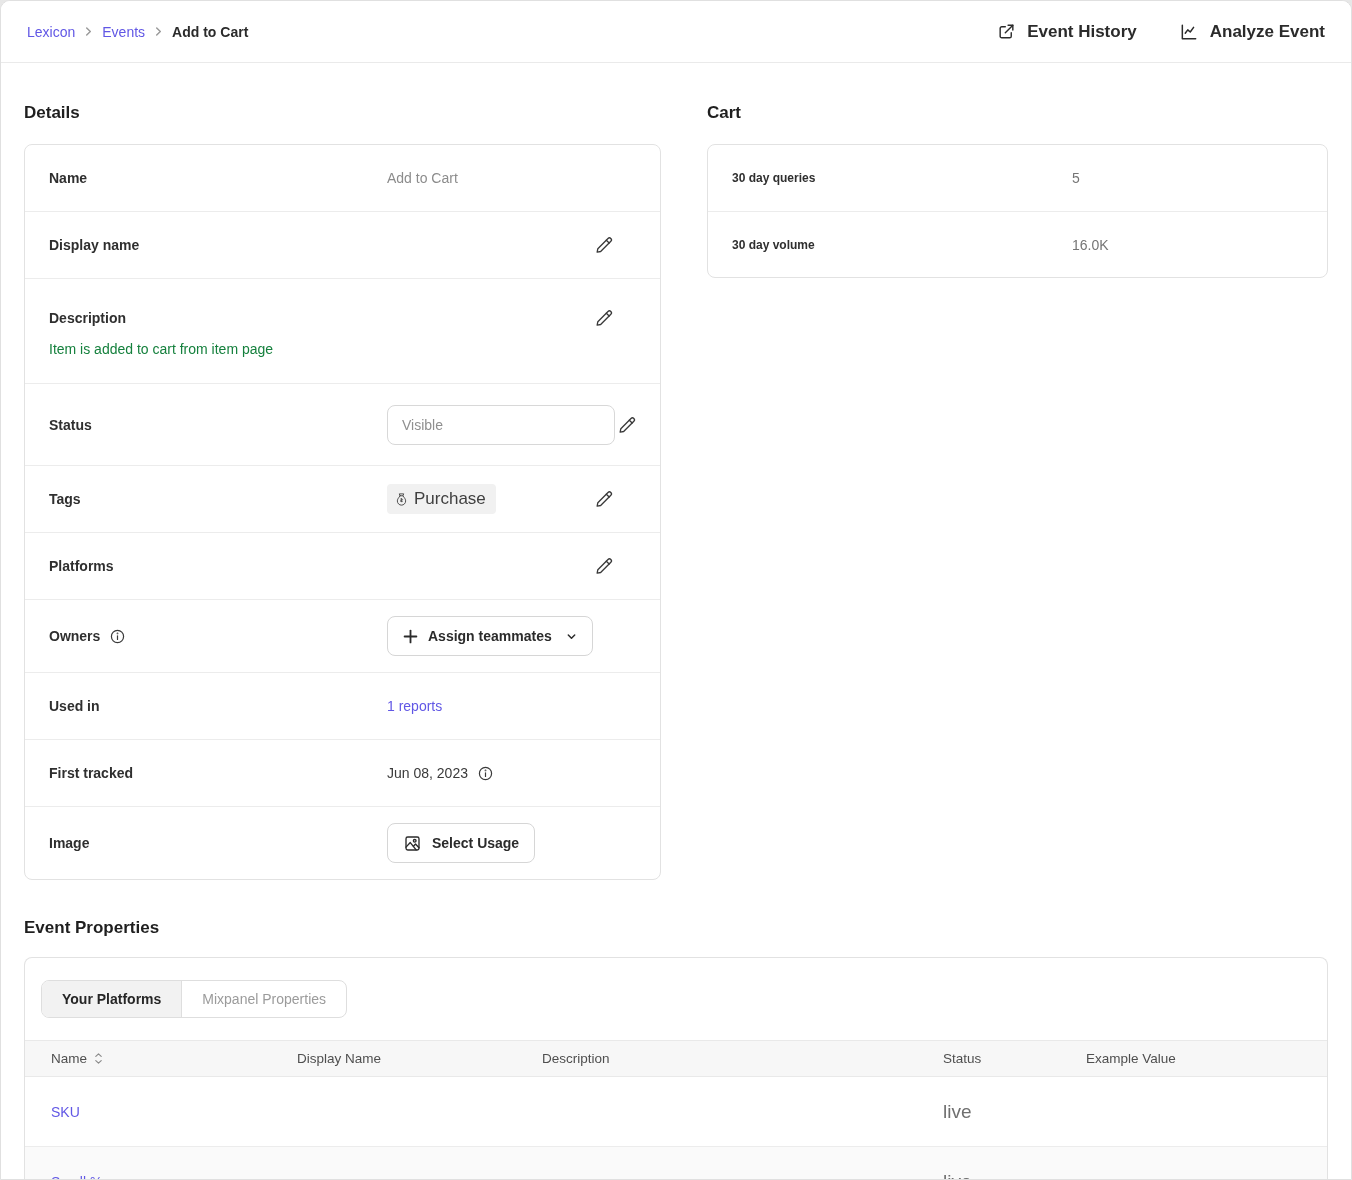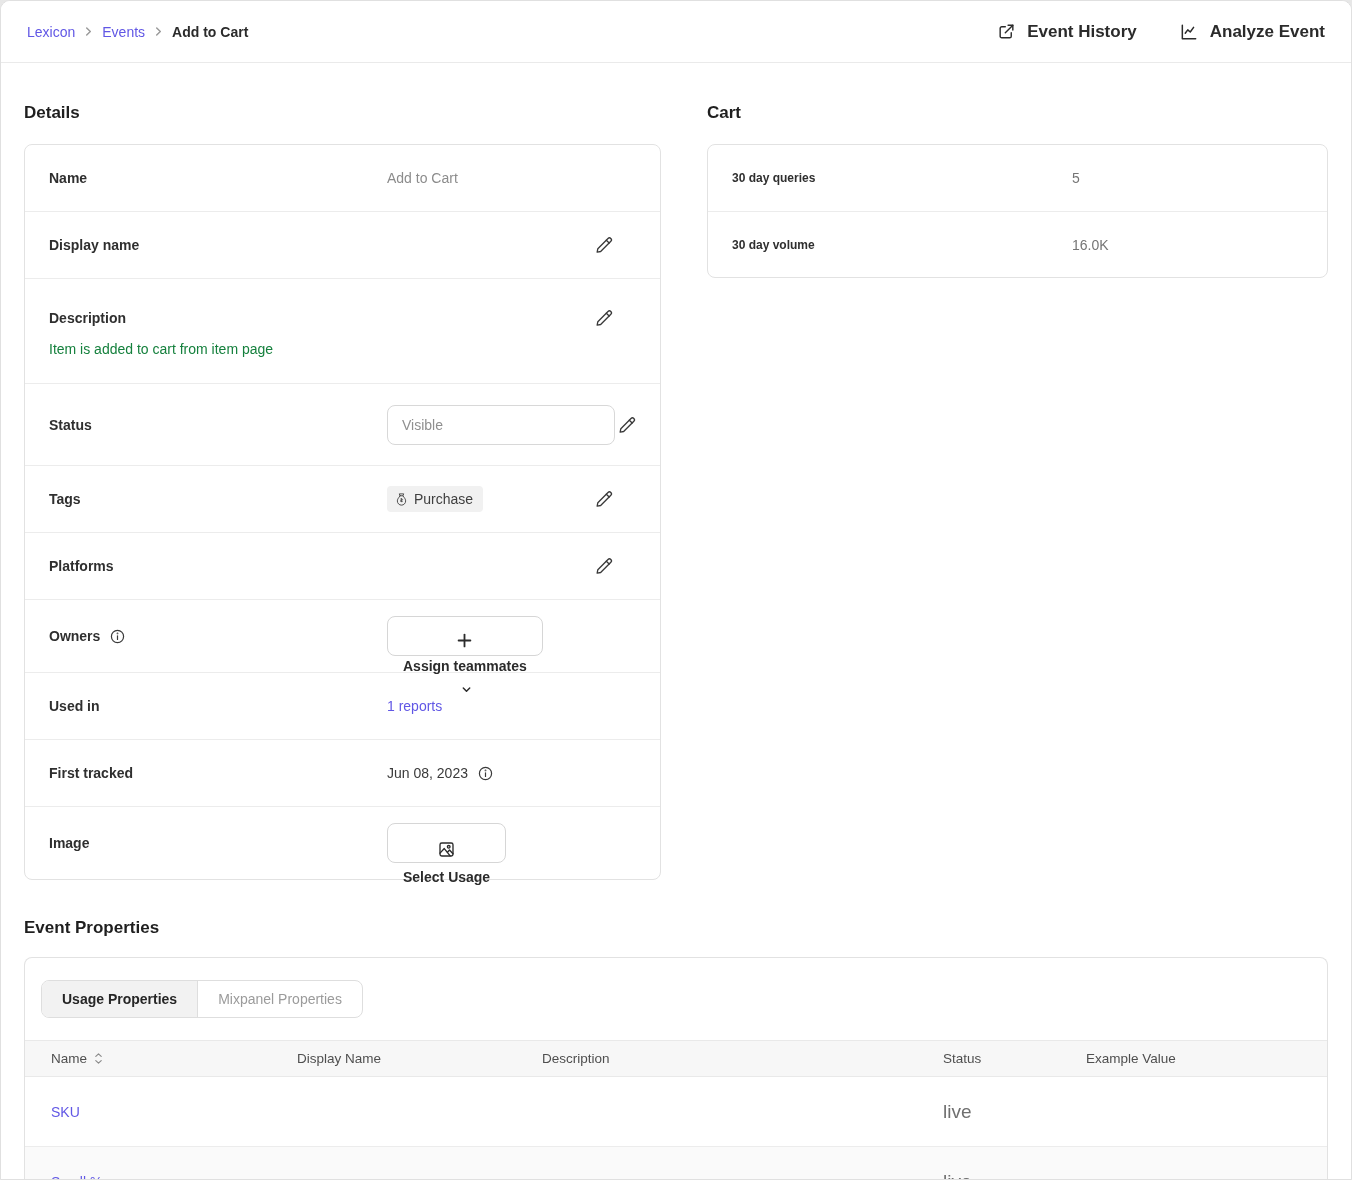--- a/index.html
+++ b/index.html
@@ -45,26 +45,26 @@
   .row-desc { flex-direction:column; align-items:stretch; padding:27px 44px 26px 24px; }
   .desc-top { display:flex; align-items:center; }
   .desc-text { margin-top:11px; font-size:14px; color:#15803d; }
   .select-box {
     width:228px; height:40px; border:1px solid #d8d8d8; border-radius:8px;
     display:flex; align-items:center; padding:0 14px; color:#8f8f8f; font-size:14px; background:#fff; cursor:pointer;
   }
   .tag-chip {
     display:inline-flex; align-items:center; gap:6px;
     background:#f1f1f1; border-radius:4px; padding:5px 10px 5px 8px;
-    font-size:14px; color:#3f3f3f;
+    font-size:17px; color:#3f3f3f;
   }
   .btn {
     height:40px; border:1px solid #d6d6d6; border-radius:8px; background:#fff;
-    display:inline-flex; align-items:center; gap:10px; padding:16px 15px;
-    font-size:14px; font-weight:600; color:#2b2b2b; cursor:pointer;flex-direction:column;
+    display:inline-flex; align-items:center; gap:10px; padding:4px 15px;
+    font-size:14px; font-weight:600; color:#2b2b2b; cursor:pointer;
   }
   .link { color:#6157e5; font-size:14px; cursor:pointer; }
   .value-dark { color:#3a3a3a; display:flex; align-items:center; gap:9px; }
   
   .urow { display:flex; align-items:center; min-height:66px; padding:0 24px; border-top:1px solid #ececec; }
   .urow:first-child { border-top:none; }
   .urow-label { flex:0 0 340px; font-size:12px; font-weight:600; color:#2f2f2f; }
   .urow-value { font-size:14px; color:#757575; }
   
   .props-section-heading { margin:38px 0 19px 0; font-size:17px; font-weight:700; color:#1f1f1f; }
@@ -307,21 +307,21 @@
             <div class="urow-value">16.0K</div>
           </div>
         </div>
       </div>
     </div>
 
     <h2 class="props-section-heading">Event Properties</h2>
     <div class="props-card">
       <div class="props-toolbar">
         <div class="tab-group">
-          <div class="tab tab-active">Usage Properties</div>
+          <div class="tab tab-active">Your Platforms</div>
           <div class="tab tab-inactive">Mixpanel Properties</div>
         </div>
       </div>
 
       <div class="ptable-header">
         <div class="th-name">
           <span>Name</span>
           <span>
             <svg width="9" height="13" viewBox="0 0 10 14" fill="none" stroke="#8a8a8a" stroke-width="1.3" stroke-linecap="round" stroke-linejoin="round">
                 <polyline points="2 4.6 5 1.8 8 4.6"></polyline>

